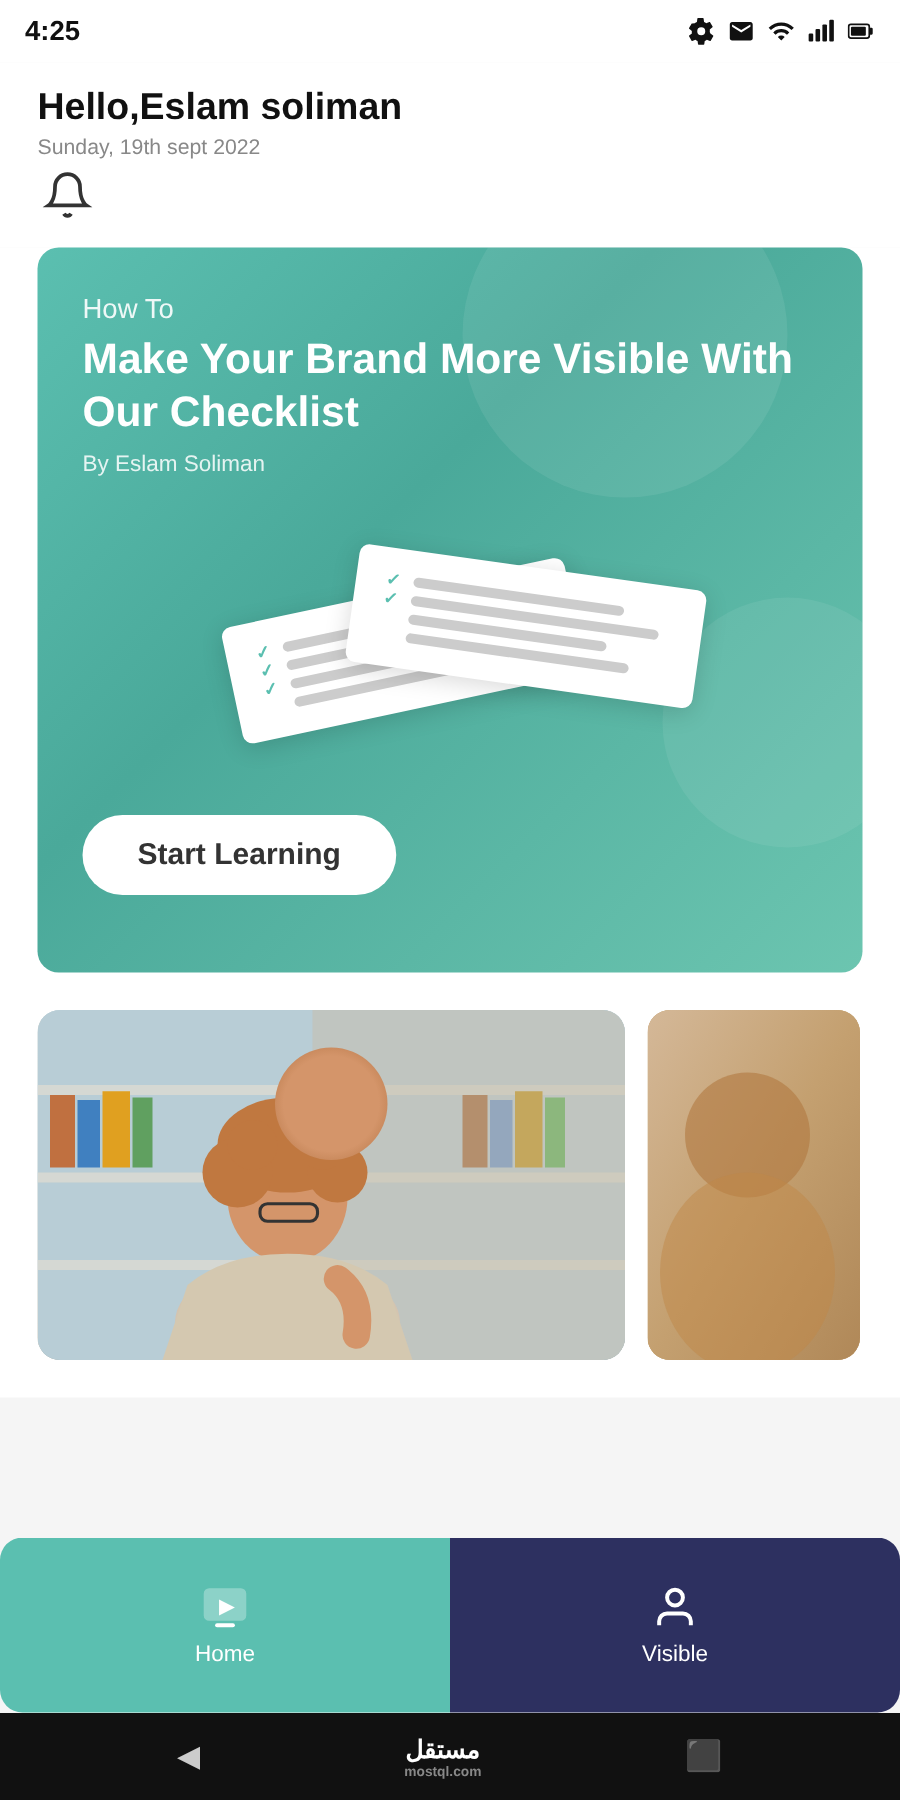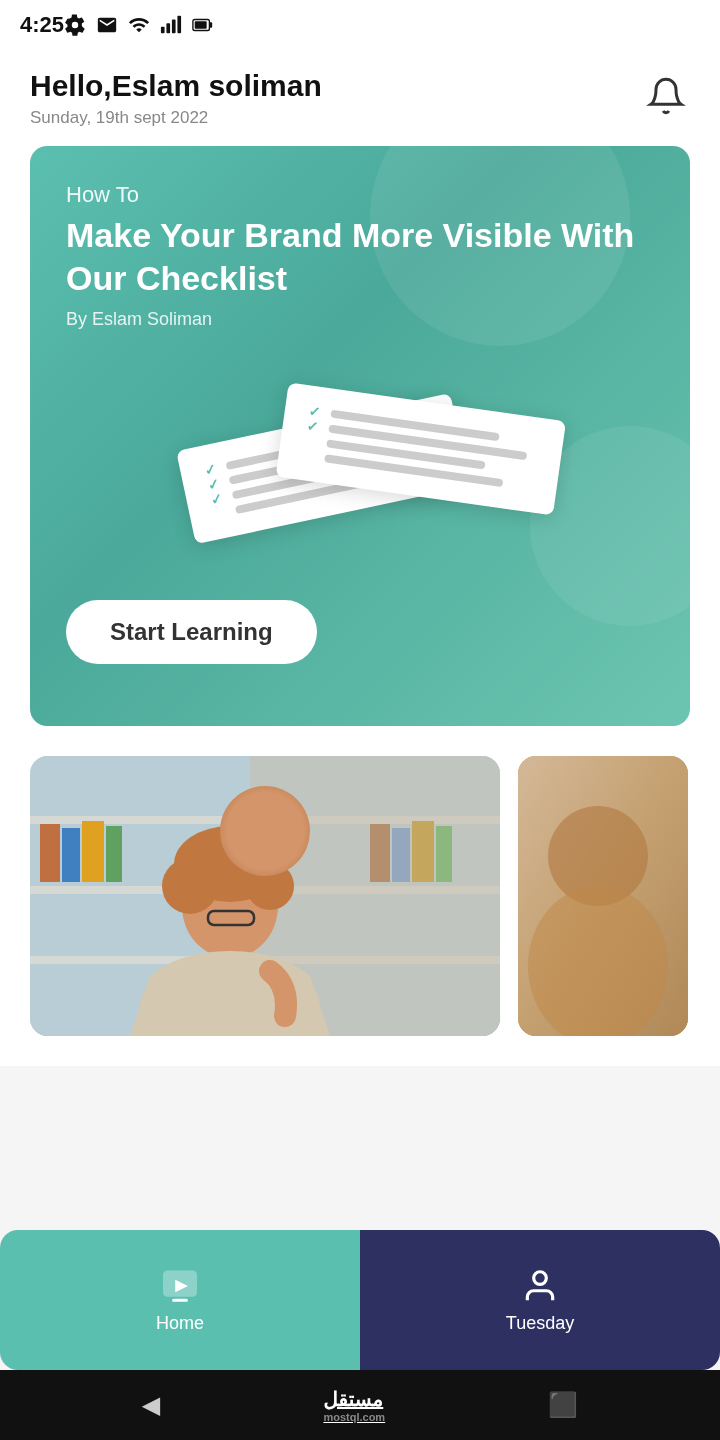--- a/index.html
+++ b/index.html
@@ -13,21 +13,21 @@
       position: relative;
       overflow-x: hidden;
     }
 
     
     .status-bar {
       background: #fff;
       height: 50px;
       display: flex;
       align-items: center;
-      justify-content: flex-start;
+      justify-content: space-between;
       padding: 0 20px;
     }
     .status-time {
       font-size: 22px;
       font-weight: 600;
       color: #111;
     }
     .status-icons {
       display: flex;
       align-items: center;
@@ -39,20 +39,21 @@
       fill: #111;
     }
 
     
     .header {
       background: #fff;
       padding: 18px 30px 18px 30px;
       display: flex;
       align-items: flex-start;
       justify-content: space-between;
+      flex-direction: column;
     }
     .header-text h1 {
       font-size: 30px;
       font-weight: 700;
       color: #111;
       line-height: 1.2;
     }
     .header-text p {
       font-size: 17px;
       color: #888;
@@ -327,22 +328,21 @@
     }
     .sys-btn {
       color: #ccc;
       font-size: 24px;
       cursor: pointer;
     }
     .sys-logo {
       color: #fff;
       font-size: 18px;
       font-weight: 700;
-      text-align: left;
-      text-decoration: underline;
+      text-align: center;
     }
   </style>
 </head>
 <body>
 
 <div class="status-bar">
   <span class="status-time">4:25</span>
   <div class="status-icons">
 
     <svg viewBox="0 0 24 24" width="22" height="22" fill="#111">
@@ -492,21 +492,21 @@
     </svg>
     <span class="nav-label">Home</span>
   </div>
 
 
   <div class="nav-item inactive">
     <svg class="nav-icon" viewBox="0 0 24 24" fill="none" stroke="white" stroke-width="2">
       <path d="M20 21v-2a4 4 0 00-4-4H8a4 4 0 00-4 4v2"></path>
       <circle cx="12" cy="7" r="4"></circle>
     </svg>
-    <span class="nav-label">Tuesday</span>
+    <span class="nav-label">Visible</span>
   </div>
 </div>
 
 <div class="system-bar">
   <span class="sys-btn">◀</span>
   <div class="sys-logo">
     <div style="font-size:20px; color:#fff; font-weight:bold; font-family:serif;">مستقل</div>
     <div style="font-size:11px; color:#888;">mostql.com</div>
   </div>
   <span class="sys-btn">⬛</span>

